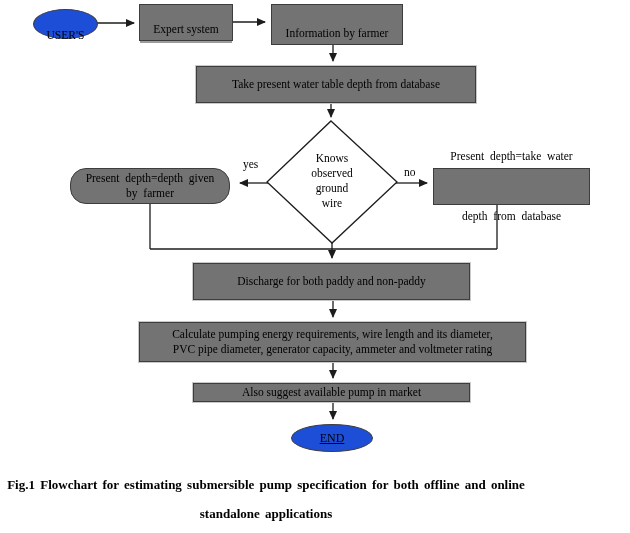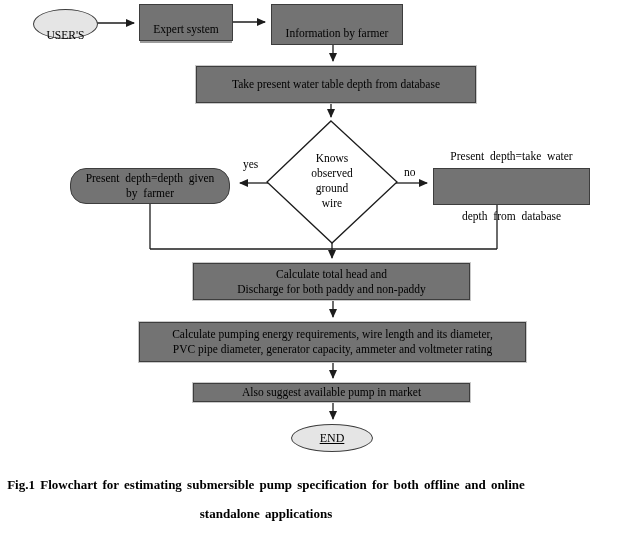--- a/index.html
+++ b/index.html
@@ -13,21 +13,21 @@
   .box{
     position:absolute;z-index:2;border:1px solid #3d3d3d;background:#737373;
     display:flex;flex-direction:column;align-items:center;justify-content:center;
     font-size:11.5px;line-height:15px;text-align:center;
   }
   .box.bottom-text{justify-content:flex-end;padding-bottom:3px;}
   .box.shadow-b{box-shadow:0 3px 0 -1px #9c9c9c;}
   .box.gray-double{box-shadow:0 0 0 1px #c9c9c9;text-align:right;}
   .ellipse{
     position:absolute;z-index:2;border:1px solid #3d3d3d;border-radius:50%;
-    background:#e5e5e5;display:flex;align-items:center;justify-content:center;
+    background:#1d4ed8;display:flex;align-items:center;justify-content:center;
     font-size:12px;
     text-decoration:underline;
   }
   .ellipse .low-label{position:absolute;bottom:-3px;width:100%;text-align:center;font-size:11.5px;background:transparent;}
   .diamond-text{
     position:absolute;z-index:2;text-align:center;font-size:11.5px;line-height:15px;
   }
   .branch-label{position:absolute;z-index:3;font-size:11.5px;line-height:12px;}
   .wspace{word-spacing:3px;}
   #caption{
@@ -94,21 +94,20 @@
     <div>Present depth=depth given</div>
     <div>by farmer</div>
   </div>
 
   <div class="box wspace" style="left:433px;top:168px;width:155px;height:35px;gap:45px;">
     <div>Present depth=take water</div>
     <div>depth from database</div>
   </div>
 
   <div class="box gray-double" style="left:193px;top:263px;width:275px;height:35px;">
-    <div>Calculate total head and</div>
     <div>Discharge for both paddy and non-paddy</div>
   </div>
 
   <div class="box gray-double" style="left:139px;top:322px;width:385px;height:38px;">
     <div>Calculate pumping energy requirements, wire length and its diameter,</div>
     <div>PVC pipe diameter, generator capacity, ammeter and voltmeter rating</div>
   </div>
 
   <div class="box gray-double" style="left:193px;top:383px;width:275px;height:17px;">
     <div>Also suggest available pump in market</div>

